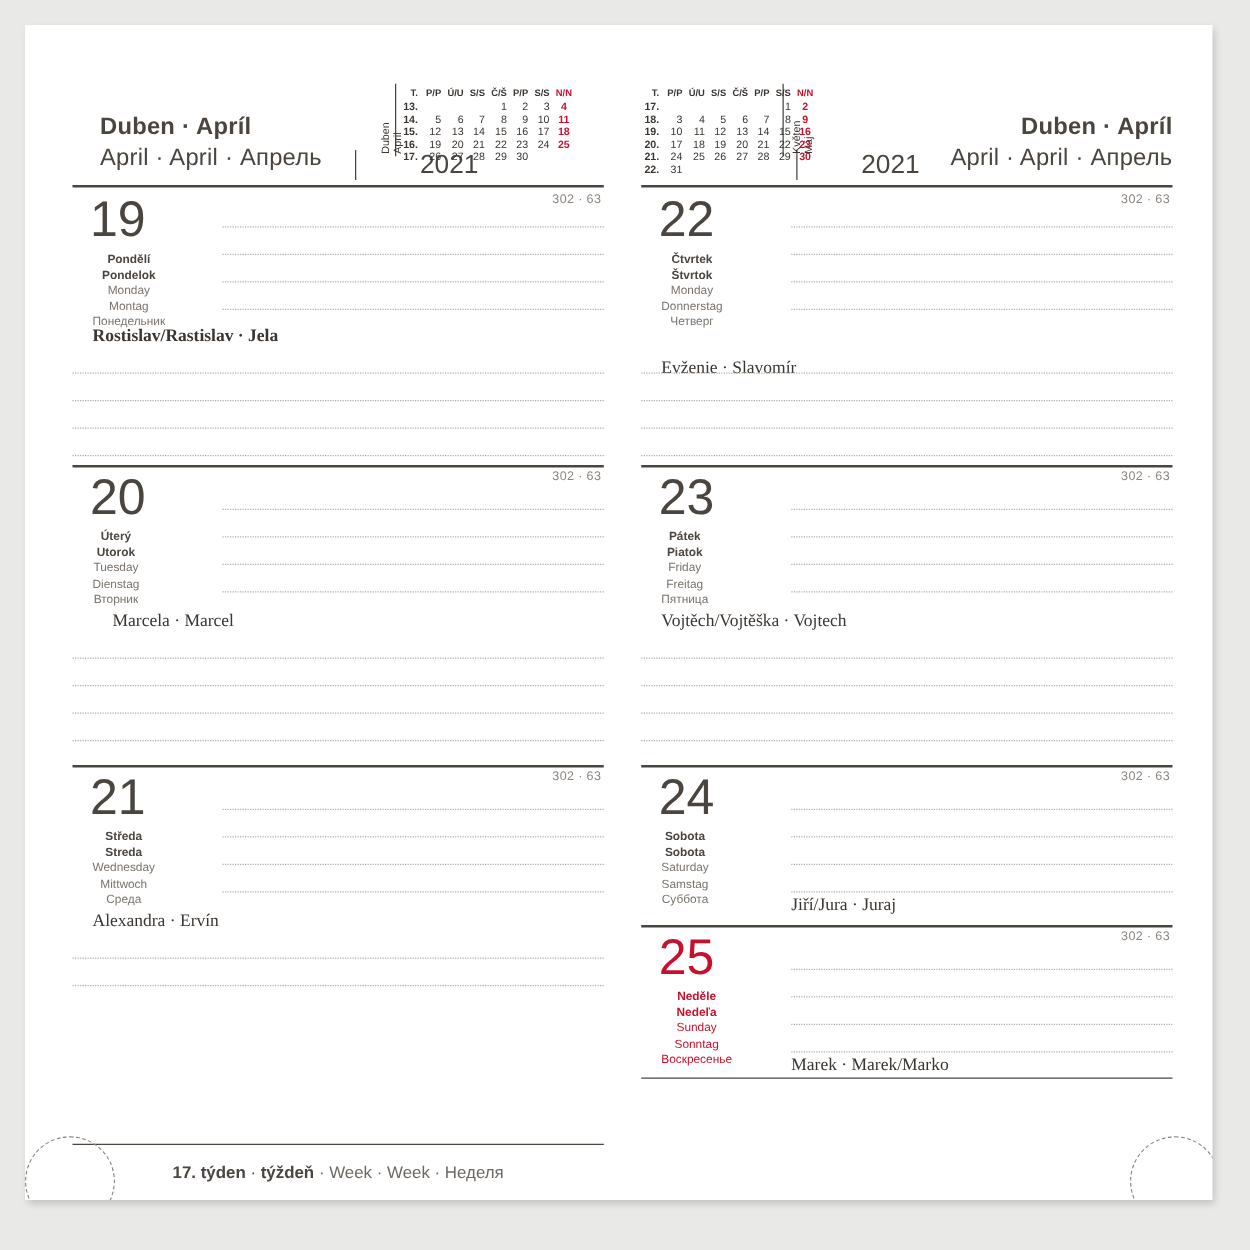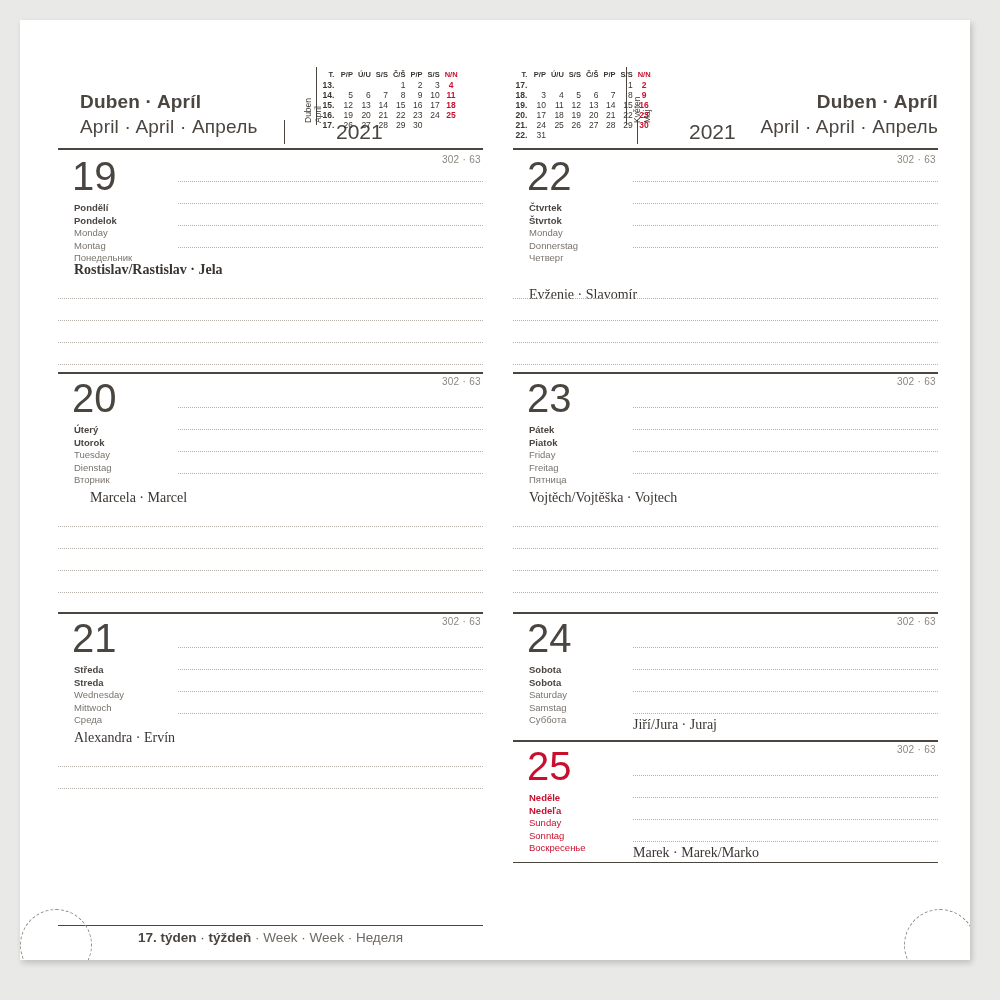--- a/index.html
+++ b/index.html
@@ -86,21 +86,21 @@
 
   
   .day{position:relative;}
   .day .topbar{position:absolute;left:0;right:0;top:0;height:1.5px;background:#4b4540;}
   .daynum{
     position:absolute;left:14px;top:6px;
     font-size:40px;color:#4b4540;font-weight:normal;line-height:1;
   }
   .dnames{
     position:absolute;left:16px;top:52px;
-    font-size:9.5px;color:#4b4540;line-height:1.32;
+    font-size:9.5px;color:#4b4540;line-height:1.32;text-align:center;
   }
   .dnames .b{font-weight:bold;}
   .dnames .g{color:#7a736c;}
   .pagecode{
     position:absolute;right:2px;top:4px;
     font-size:10px;color:#8d867f;letter-spacing:.3px;
   }
   .lines{position:absolute;left:120px;right:0;top:0;}
   .lines .ln{border-bottom:1px dotted #b6b0aa;height:21px;}
   .fulllines{position:absolute;left:0;right:0;}
@@ -111,21 +111,21 @@
     font-size:14px;color:#3a3531;
   }
   .sunday .daynum,.sunday .dnames{color:#c8102e;}
   .sunday .dnames .g{color:#c8102e;}
 
   
   .weekfoot{
     position:absolute;left:0;bottom:0;width:425px;
     border-top:1.5px solid #4b4540;
     text-align:center;
-    padding-top:4px;
+    padding-top:14px;
     font-size:13.5px;color:#4b4540;
   }
   .weekfoot b{font-weight:bold;}
   .weekfoot .gray{color:#6e6862;}
 
   
   .arc{position:absolute;width:70px;height:70px;border:1px dashed #8d867f;border-radius:50%;}
   .arc.l{left:-38px;bottom:-36px;}
   .arc.r{right:-38px;bottom:-36px;}
 </style>

